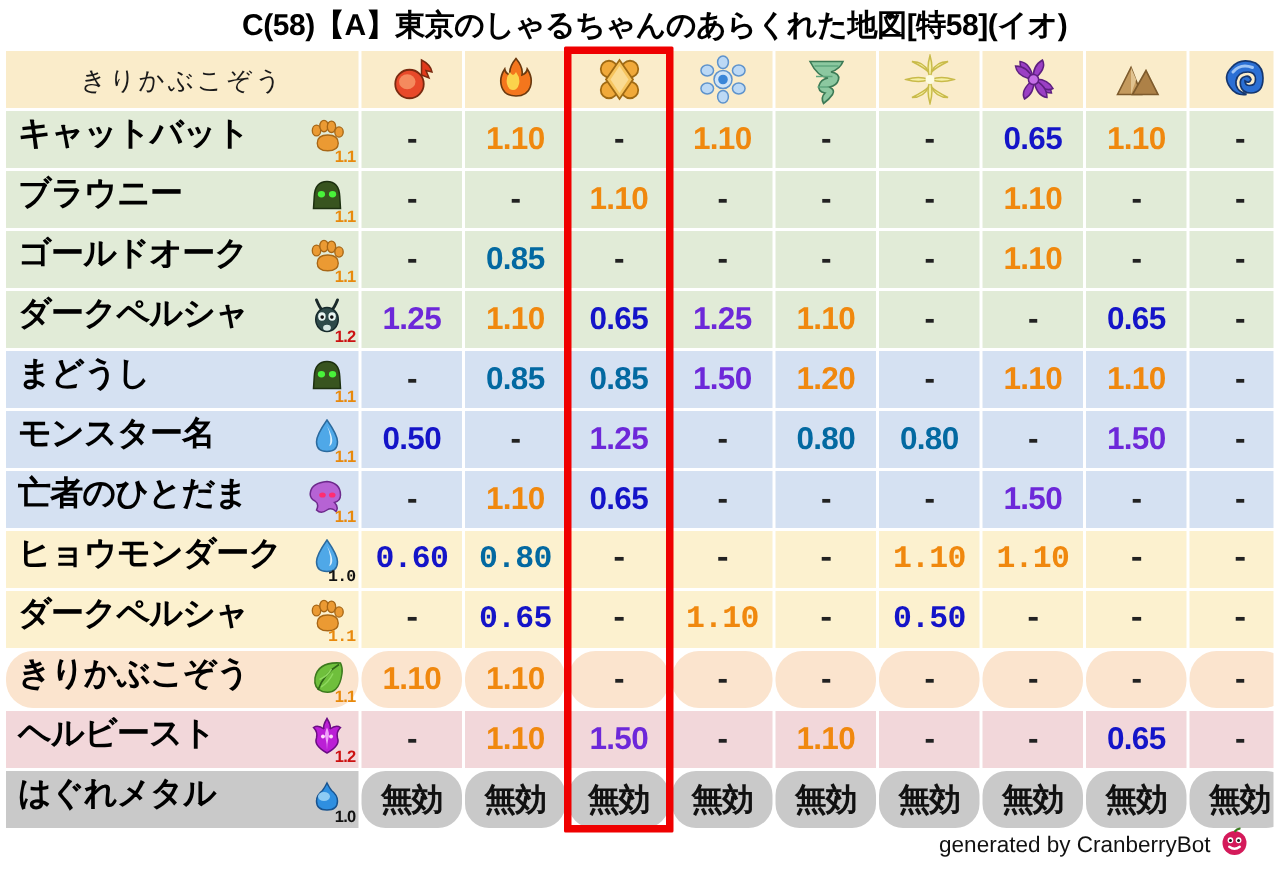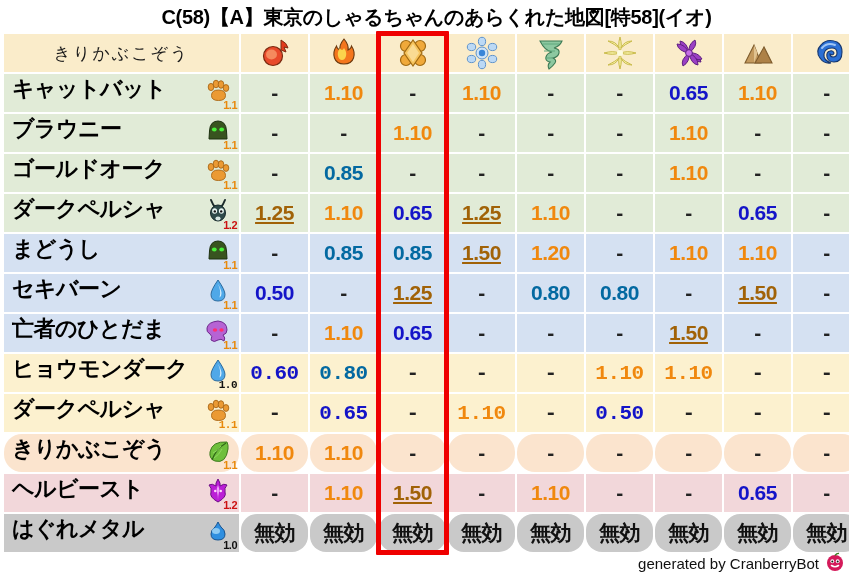--- a/index.html
+++ b/index.html
@@ -130,41 +130,41 @@
     font-size: 11px;
     font-weight: bold;
     letter-spacing: -0.5px;
     line-height: 11px;
   }
   .mult.m-orange { color: #e8890c; }
   .mult.m-red    { color: #cc1111; margin-left: 31px; }
   .mult.m-black  { color: #111111; }
 
   
-  .v-red    { color: #a16207; text-decoration: underline; }
+  .v-red    { color: #6d28d9; }
   .v-orange { color: #f0880e; }
   .v-navy   { color: #1414c8; }
   .v-blue   { color: #0369a1; }
   .v-dash   { color: #222222; font-size: 20px; }
   .v-mukou  { color: #111111; font-size: 21px; letter-spacing: -1px; border-radius: 16px; }
 
   
   #hl-box {
     position: absolute;
     border: 5px solid #ef0000;
     box-sizing: border-box;
     pointer-events: none;
     z-index: 30;
     border-radius: 1px;
   }
 
   
   .footer {
     position: absolute;
-    right: 4px;
+    right: 16px;
     bottom: 8px;
     display: flex;
     align-items: center;
     gap: 6px;
     font-size: 15px;
     color: #111111;
   }
   .footer-text { white-space: nowrap; }
 </style>
 </head>
@@ -429,21 +429,21 @@
           <td class="val-cell v-red">1.50</td>
           <td class="val-cell v-orange">1.20</td>
           <td class="val-cell v-dash">-</td>
           <td class="val-cell v-orange">1.10</td>
           <td class="val-cell v-orange">1.10</td>
           <td class="val-cell v-dash">-</td>
         </tr>
         <tr class="body-row tint-blue">
           <td class="name-cell">
             <div class="name-inner">
-              <span class="mon-name">セキバーン</span>
+              <span class="mon-name">モンスター名</span>
               <span class="mon-type">
                 <svg width="26" height="26" viewBox="0 0 26 26">
                   <path d="M13 2 q7 10 7 14.5 q0 6.5 -7 6.5 q-7 0 -7 -6.5 q0 -4.5 7 -14.5z" fill="#4fa8e8" stroke="#2b6a9e" stroke-width="1"></path>
                   <path d="M13 6 q3.5 6 3.5 9.5 q0 3 -2 4 q2 -6 -1.5 -13.5z" fill="#d8eefc"></path>
                 </svg>
                 <span class="mult m-orange">1.1</span>
               </span>
             </div>
           </td>
           <td class="val-cell v-navy">0.50</td>

